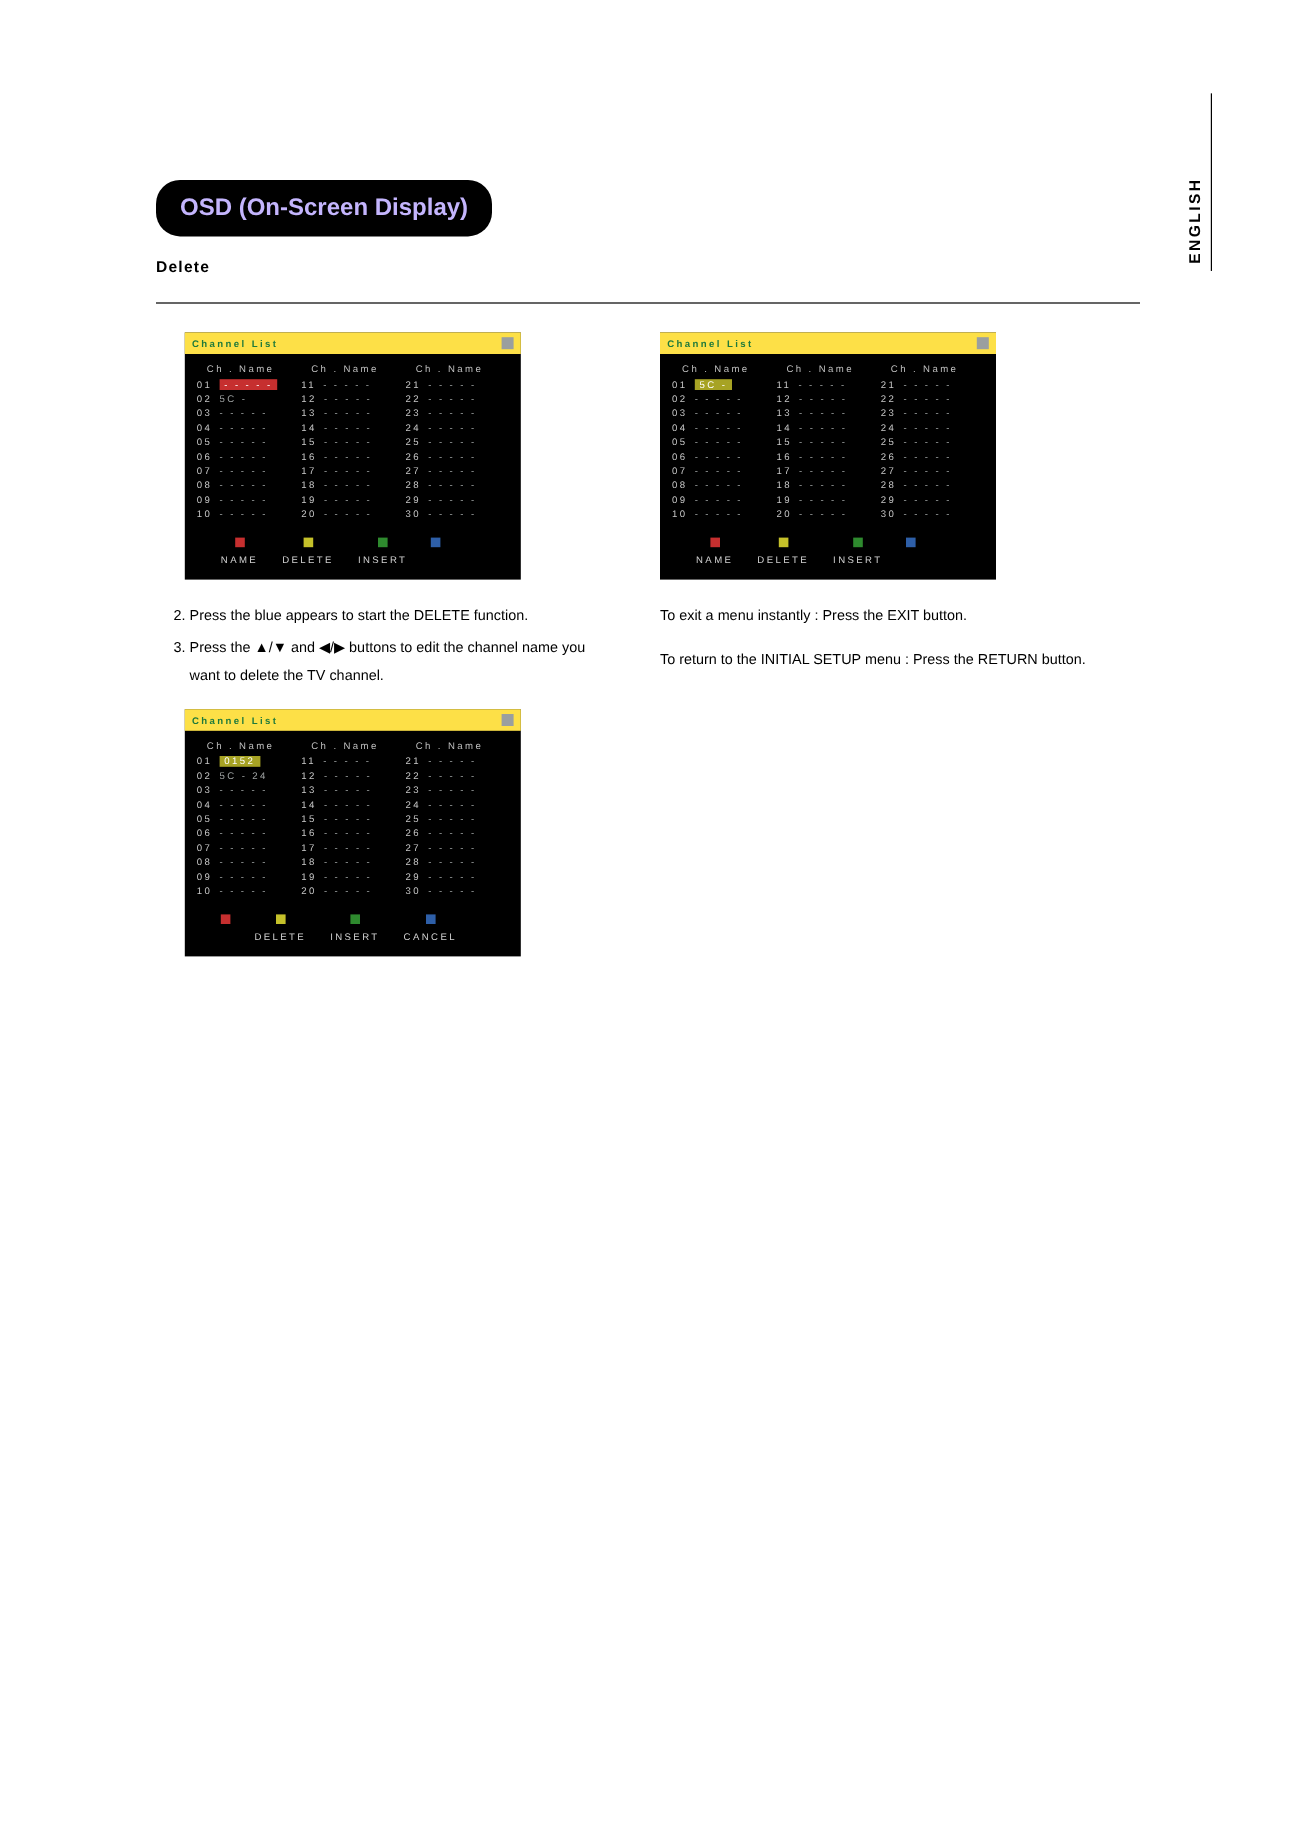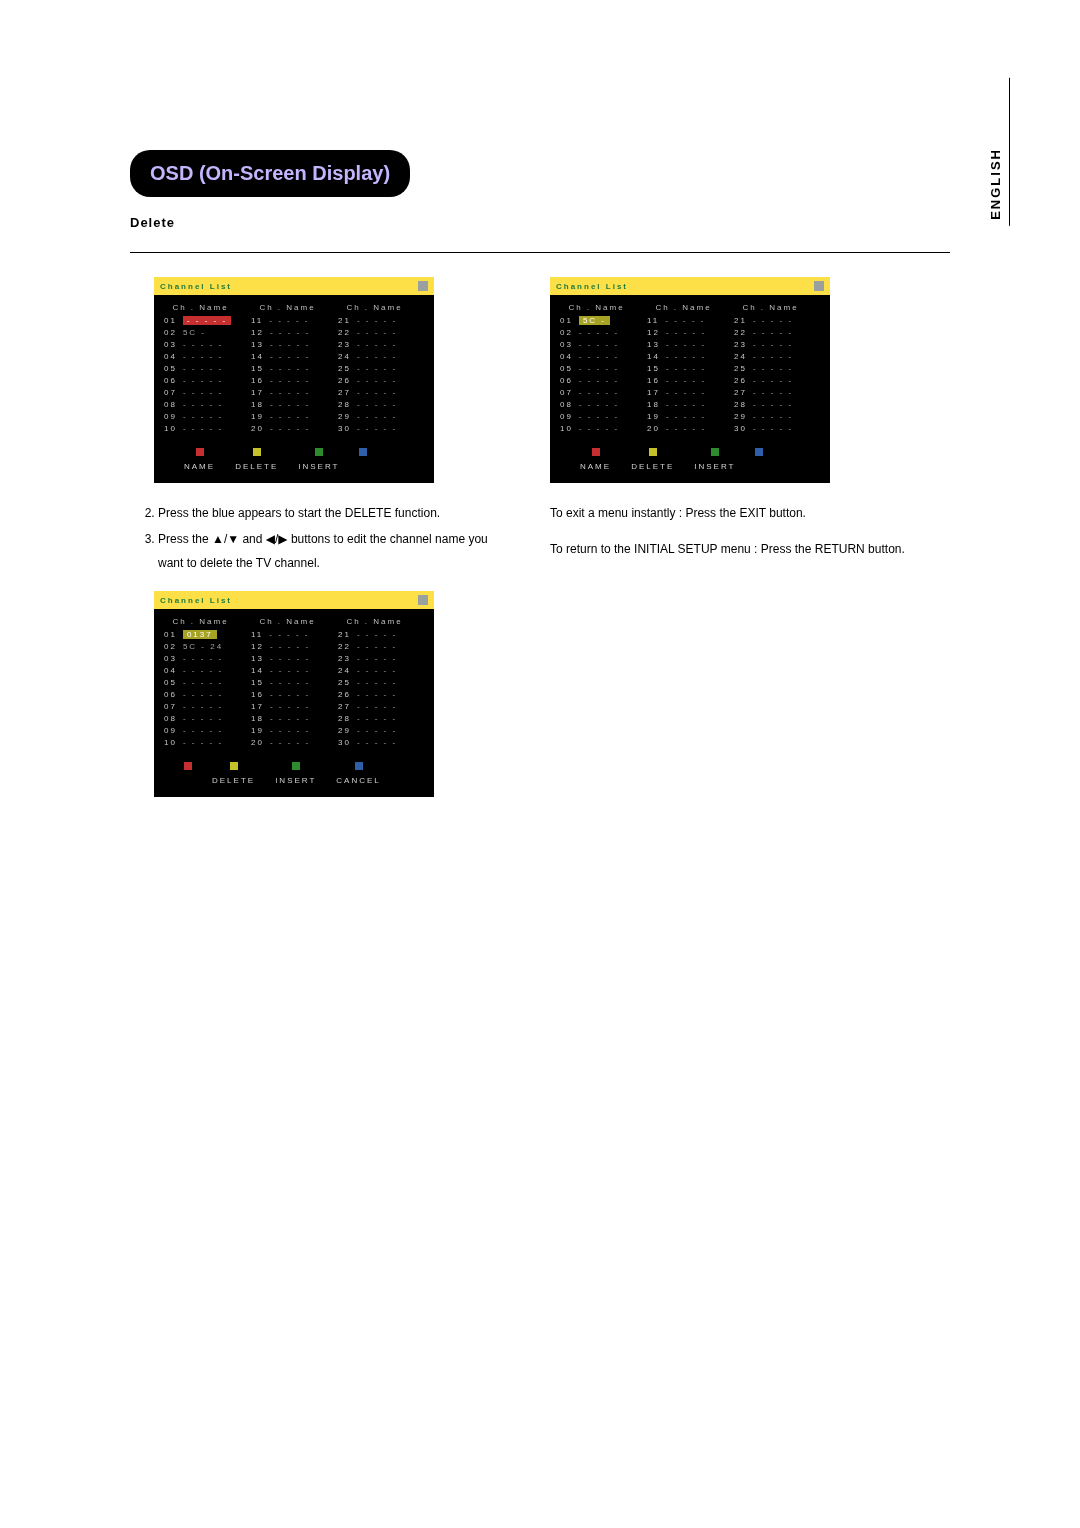--- a/index.html
+++ b/index.html
@@ -332,21 +332,21 @@
       <div class="osd">
           <div class="osd-title">
             <span class="t">Channel  List</span>
             <span class="sq"></span>
           </div>
           <div class="osd-grid">
             <div class="osd-col">
               <div class="hdr">Ch . Name</div>
               <div class="osd-row">
                 <span class="num">01</span>
-                <span class="hl-grn"> 0137</span>
+                <span class="hl-grn"> 0152</span>
               </div>
               <div class="osd-row">
                 <span class="num">02</span>
                 <span>5C - 24</span>
               </div>
               <div class="osd-row">
                 <span class="num">03</span>
                 <span>- - - - -</span>
               </div>
               <div class="osd-row">

